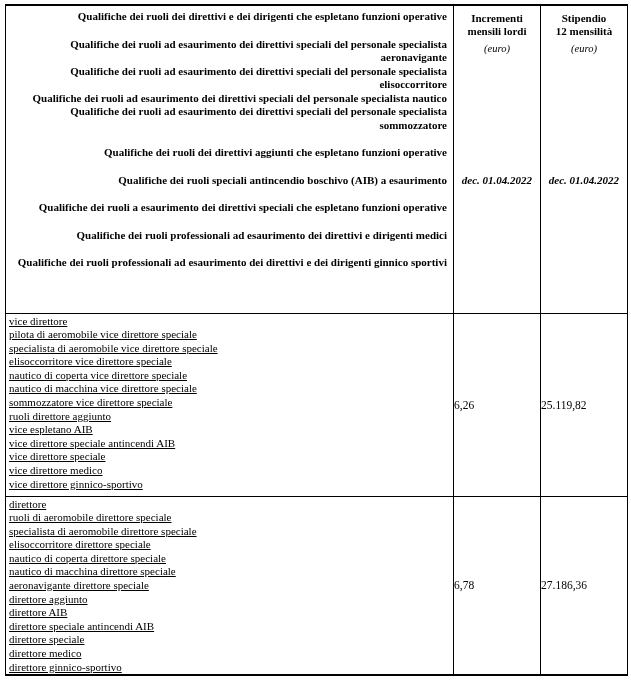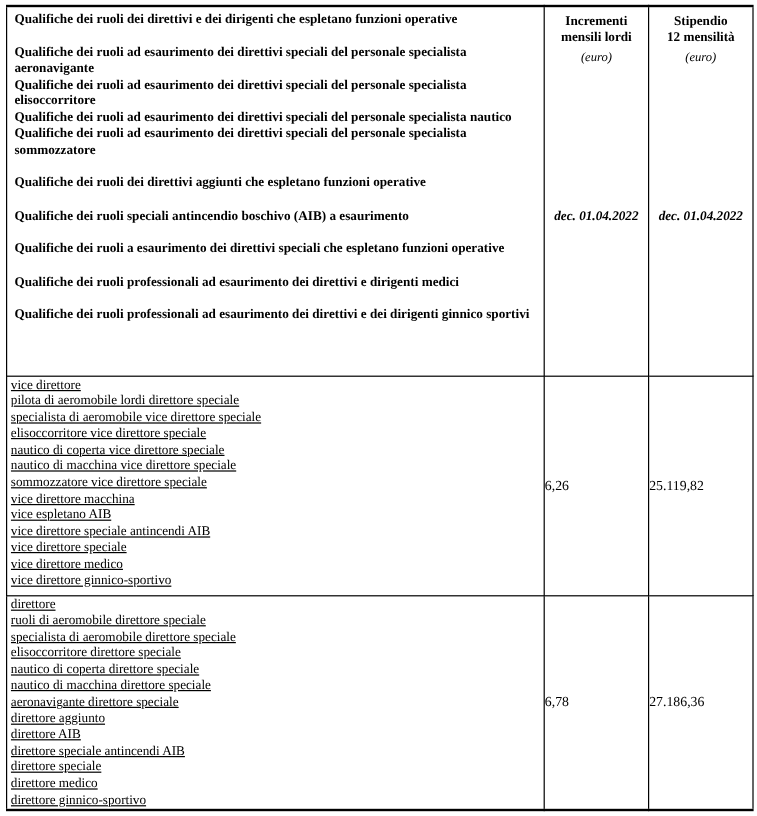--- a/index.html
+++ b/index.html
@@ -16,21 +16,21 @@
     border-top: 2px solid #000; border-bottom: 2px solid #000;
     border-left: 1px solid #000; border-right: 1px solid #000;
   }
   td { border: 1px solid #000; vertical-align: top; padding: 0; }
 
   tr.header-row   { height: 308px; }
   tr.body-row-1   { height: 183px; }
   tr.body-row-2   { height: 177px; }
 
   td.qual-header-cell {
-    text-align: left; font-weight: bold; font-size: 11px;
+    text-align: right; font-weight: bold; font-size: 11px;
     padding-top: 4px;
   }
   .qp { margin: 14px 6px 0 6px; line-height: 13.5px; }
   .qp.first { margin-top: 0; }
   .qp.tight { margin-top: 0; }
 
   td.col-header-cell { position: relative; text-align: center; padding-top: 6px; margin-top: 29px; }
   .col-title {
     font-weight: bold; font-size: 11px; line-height: 13px;
     white-space: pre-line;
@@ -84,27 +84,27 @@
       <div class="col-title">Stipendio
 12 mensilità</div>
       <div class="col-unit">(euro)</div>
       <div class="col-date">dec. 01.04.2022</div>
     </td>
   </tr>
 
   <tr class="body-row-1">
     <td class="qual-list-cell">
       <div class="qline">vice direttore</div>
-      <div class="qline">pilota di aeromobile lordi direttore speciale</div>
+      <div class="qline">pilota di aeromobile vice direttore speciale</div>
       <div class="qline">specialista di aeromobile vice direttore speciale</div>
       <div class="qline">elisoccorritore vice direttore speciale</div>
       <div class="qline">nautico di coperta vice direttore speciale</div>
       <div class="qline">nautico di macchina vice direttore speciale</div>
       <div class="qline">sommozzatore vice direttore speciale</div>
-      <div class="qline">vice direttore macchina</div>
+      <div class="qline">ruoli direttore aggiunto</div>
       <div class="qline">vice espletano AIB</div>
       <div class="qline">vice direttore speciale antincendi AIB</div>
       <div class="qline">vice direttore speciale</div>
       <div class="qline">vice direttore medico</div>
       <div class="qline">vice direttore ginnico-sportivo</div>
     </td>
     <td class="value-cell">6,26</td>
     <td class="value-cell">25.119,82</td>
   </tr>
 

